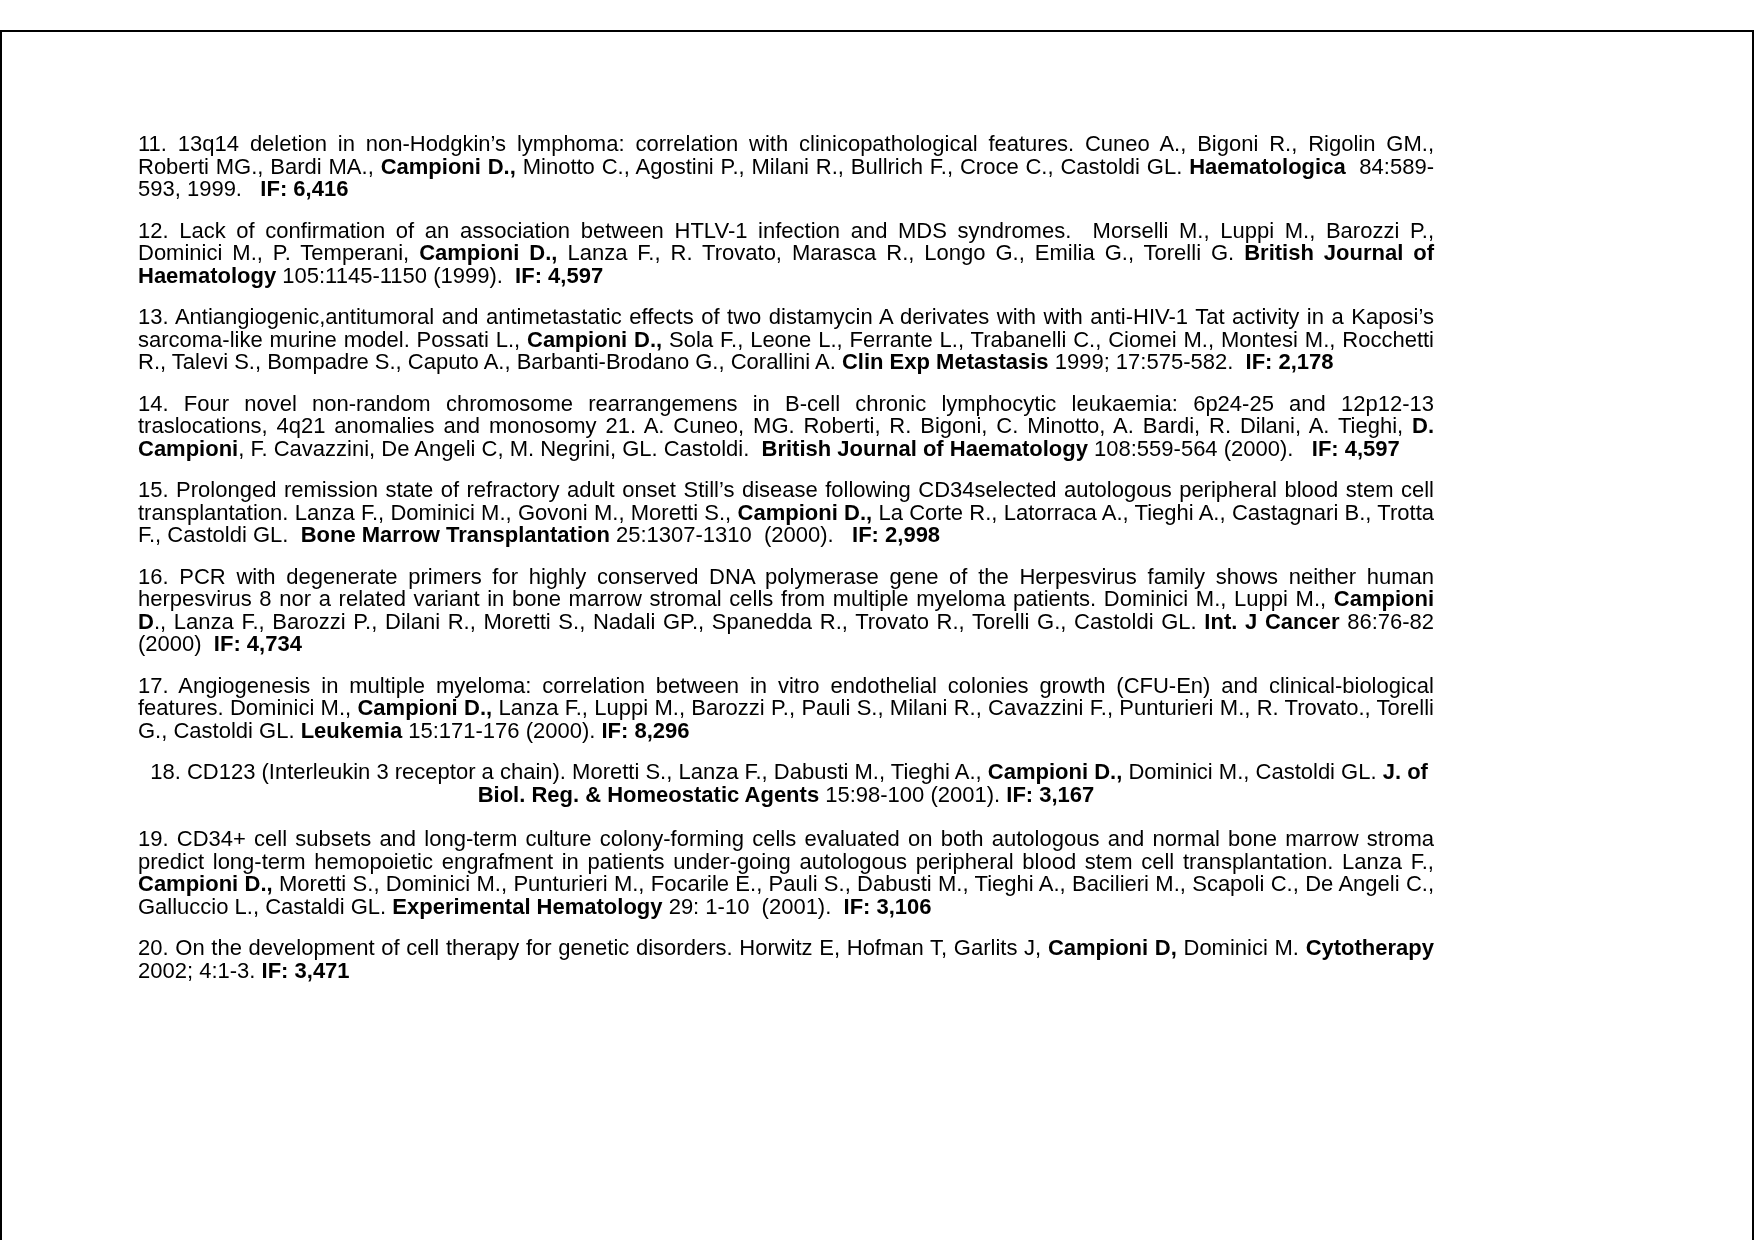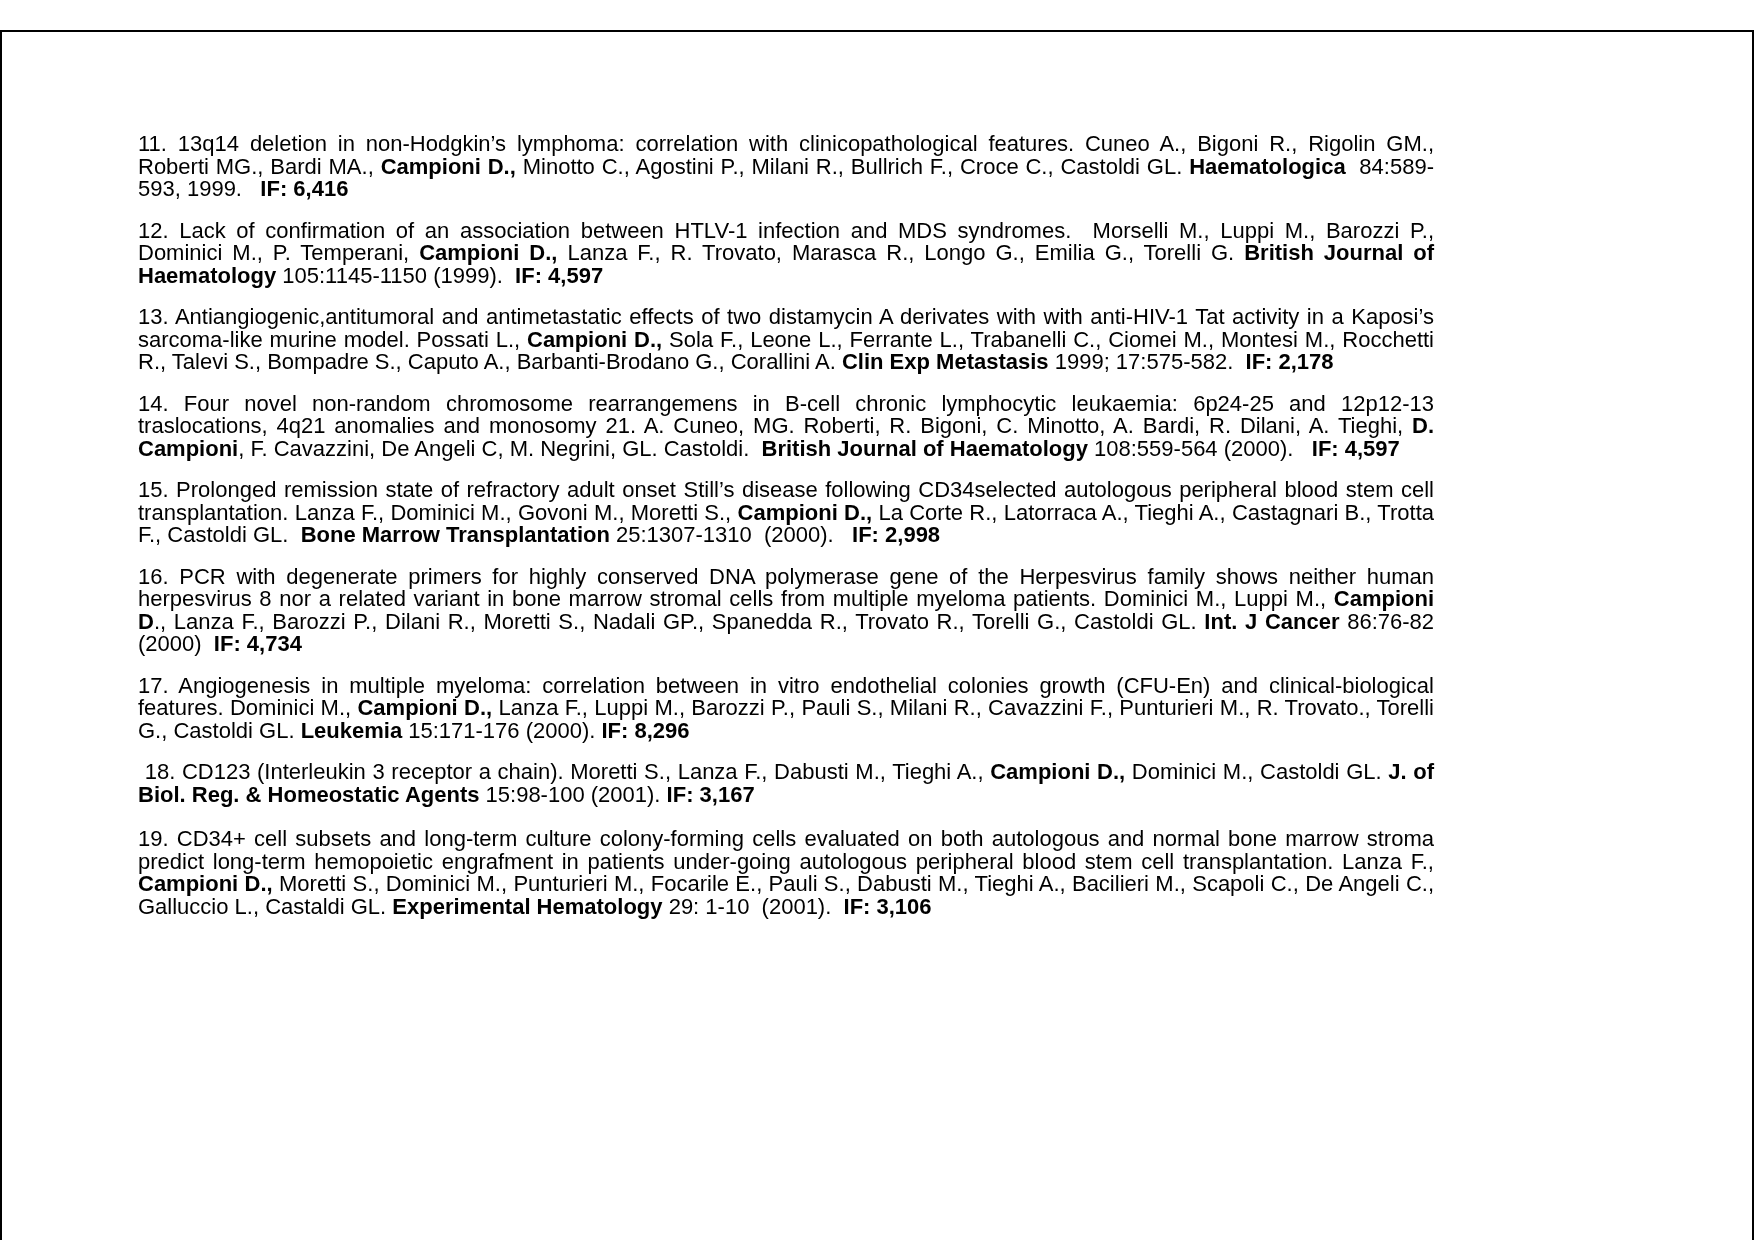--- a/index.html
+++ b/index.html
@@ -32,20 +32,21 @@
     width: 1296px;
   }
   p.entry {
     margin: 0 0 19px 0;
     font-size: 22px;
     line-height: 22.5px;
     text-align: justify;
     white-space: pre-wrap;
   }
   p.entry.center {
+    text-align: center;
   }
   p.entry.gap {
     margin-top: 22px;
   }
   .bold {
     font-weight: bold;
   }
 </style>
 </head>
 <body>
@@ -55,13 +56,14 @@
 <div class="publication-list">
     <p class="entry"><span class="regular">11. 13q14 deletion in non-Hodgkin’s lymphoma: correlation with clinicopathological features. Cuneo A., Bigoni R., Rigolin GM., Roberti MG., Bardi MA., </span><span class="bold">Campioni D.,</span><span class="regular"> Minotto C., Agostini P., Milani R., Bullrich F., Croce C., Castoldi GL. </span><span class="bold">Haematologica</span><span class="regular">  84:589-593, 1999.   </span><span class="bold">IF: 6,416</span></p>
     <p class="entry"><span class="regular">12. Lack of confirmation of an association between HTLV-1 infection and MDS syndromes.  Morselli M., Luppi M., Barozzi P., Dominici M., P. Temperani, </span><span class="bold">Campioni D.,</span><span class="regular"> Lanza F., R. Trovato, Marasca R., Longo G., Emilia G., Torelli G. </span><span class="bold">British Journal of Haematology</span><span class="regular"> 105:1145-1150 (1999).  </span><span class="bold">IF: 4,597</span></p>
     <p class="entry"><span class="regular">13. Antiangiogenic,antitumoral and antimetastatic effects of two distamycin A derivates with with anti-HIV-1 Tat activity in a Kaposi’s sarcoma-like murine model. Possati L., </span><span class="bold">Campioni D.,</span><span class="regular"> Sola F., Leone L., Ferrante L., Trabanelli C., Ciomei M., Montesi M., Rocchetti R., Talevi S., Bompadre S., Caputo A., Barbanti-Brodano G., Corallini A. </span><span class="bold">Clin Exp Metastasis</span><span class="regular"> 1999; 17:575-582.  </span><span class="bold">IF: 2,178</span></p>
     <p class="entry"><span class="regular">14. Four novel non-random chromosome rearrangemens in B-cell chronic lymphocytic leukaemia: 6p24-25 and 12p12-13 traslocations, 4q21 anomalies and monosomy 21. A. Cuneo, MG. Roberti, R. Bigoni, C. Minotto, A. Bardi, R. Dilani, A. Tieghi, </span><span class="bold">D. Campioni</span><span class="regular">, F. Cavazzini, De Angeli C, M. Negrini, GL. Castoldi.  </span><span class="bold">British Journal of Haematology</span><span class="regular"> 108:559-564 (2000).   </span><span class="bold">IF: 4,597</span></p>
     <p class="entry"><span class="regular">15. Prolonged remission state of refractory adult onset Still’s disease following CD34selected autologous peripheral blood stem cell transplantation. Lanza F., Dominici M., Govoni M., Moretti S., </span><span class="bold">Campioni D.,</span><span class="regular"> La Corte R., Latorraca A., Tieghi A., Castagnari B., Trotta F., Castoldi GL.  </span><span class="bold">Bone Marrow Transplantation</span><span class="regular"> 25:1307-1310  (2000).   </span><span class="bold">IF: 2,998</span></p>
     <p class="entry"><span class="regular">16. PCR with degenerate primers for highly conserved DNA polymerase gene of the Herpesvirus family shows neither human herpesvirus 8 nor a related variant in bone marrow stromal cells from multiple myeloma patients. Dominici M., Luppi M., </span><span class="bold">Campioni D</span><span class="regular">., Lanza F., Barozzi P., Dilani R., Moretti S., Nadali GP., Spanedda R., Trovato R., Torelli G., Castoldi GL. </span><span class="bold">Int. J Cancer</span><span class="regular"> 86:76-82 (2000)  </span><span class="bold">IF: 4,734</span></p>
     <p class="entry"><span class="regular">17. Angiogenesis in multiple myeloma: correlation between in vitro endothelial colonies growth (CFU-En) and clinical-biological features. Dominici M., </span><span class="bold">Campioni D.,</span><span class="regular"> Lanza F., Luppi M., Barozzi P., Pauli S., Milani R., Cavazzini F., Punturieri M., R. Trovato., Torelli G., Castoldi GL. </span><span class="bold">Leukemia</span><span class="regular"> 15:171-176 (2000). </span><span class="bold">IF: 8,296</span></p>
     <p class="entry center"><span class="regular"> 18. CD123 (Interleukin 3 receptor a chain). Moretti S., Lanza F., Dabusti M., Tieghi A., </span><span class="bold">Campioni D.,</span><span class="regular"> Dominici M., Castoldi GL. </span><span class="bold">J. of Biol. Reg. &amp; Homeostatic Agents</span><span class="regular"> 15:98-100 (2001). </span><span class="bold">IF: 3,167</span></p>
     <p class="entry gap"><span class="regular">19. CD34+ cell subsets and long-term culture colony-forming cells evaluated on both autologous and normal bone marrow stroma predict long-term hemopoietic engrafment in patients under-going autologous peripheral blood stem cell transplantation. Lanza F., </span><span class="bold">Campioni D.,</span><span class="regular"> Moretti S., Dominici M., Punturieri M., Focarile E., Pauli S., Dabusti M., Tieghi A., Bacilieri M., Scapoli C., De Angeli C., Galluccio L., Castaldi GL. </span><span class="bold">Experimental Hematology</span><span class="regular"> 29: 1-10  (2001).  </span><span class="bold">IF: 3,106</span></p>
+    <p class="entry"><span class="regular">20. On the development of cell therapy for genetic disorders. Horwitz E, Hofman T, Garlits J, </span><span class="bold">Campioni D,</span><span class="regular"> Dominici M. </span><span class="bold">Cytotherapy</span><span class="regular"> 2002; 4:1-3. </span><span class="bold">IF: 3,471</span></p>
   </div>
 
 </body></html>

